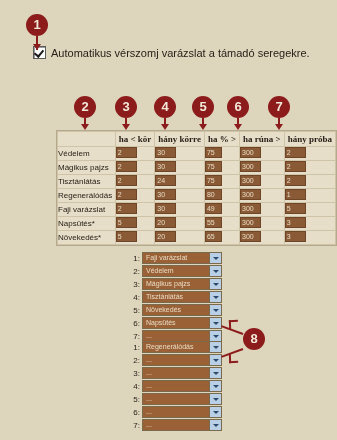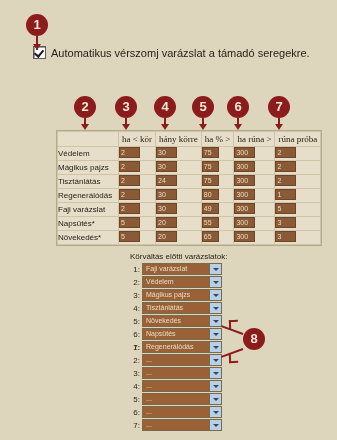--- a/index.html
+++ b/index.html
@@ -98,21 +98,21 @@
     border-collapse: collapse;
     background: #e6dec8;
   }
   table.grid th, table.grid td {
     border: 1px solid #cfc4a8;
     padding: 0;
     font-size: 8px;
     color: #2a2119;
   }
   table.grid th {
-    font-weight: normal;
+    font-weight: bold;
     font-family: "Liberation Serif", serif;
     font-size: 9px;
     text-align: center;
     height: 14px;
     padding: 0 3px;
     background: #e6dec8;
     white-space: nowrap;
   }
   th.corner { width: 54px; }
   td.rowlabel {
@@ -241,21 +241,21 @@
 
   <div class="table-wrap">
     <table class="grid">
       <thead>
         <tr>
           <th class="corner"></th>
           <th>ha &lt; kör</th>
           <th>hány körre</th>
           <th>ha % &gt;</th>
           <th>ha rúna &gt;</th>
-          <th>rúna próba</th>
+          <th>hány próba</th>
         </tr>
       </thead>
       <tbody>
         <tr>
           <td class="rowlabel">Védelem</td>
           <td class="cell"><span class="numbox w-kor">2</span></td>
           <td class="cell"><span class="numbox w-korre">30</span></td>
           <td class="cell"><span class="numbox w-pct">75</span></td>
           <td class="cell"><span class="numbox w-runa">300</span></td>
           <td class="cell"><span class="numbox w-proba">2</span></td>
@@ -306,21 +306,20 @@
           <td class="cell"><span class="numbox w-korre">20</span></td>
           <td class="cell"><span class="numbox w-pct">65</span></td>
           <td class="cell"><span class="numbox w-runa">300</span></td>
           <td class="cell"><span class="numbox w-proba">3</span></td>
         </tr>
       </tbody>
     </table>
   </div>
 
   <div class="list-block" style="top:252px;">
-    <div class="list-title">Körváltás előtti varázslatok:</div>
     <div class="sel-row">
       <span class="sel-idx">1:</span>
       <span class="sel">
         <span class="sel-val">Faji varázslat</span>
         <span class="sel-arrow"></span>
       </span>
     </div>
     <div class="sel-row">
       <span class="sel-idx">2:</span>
       <span class="sel">

